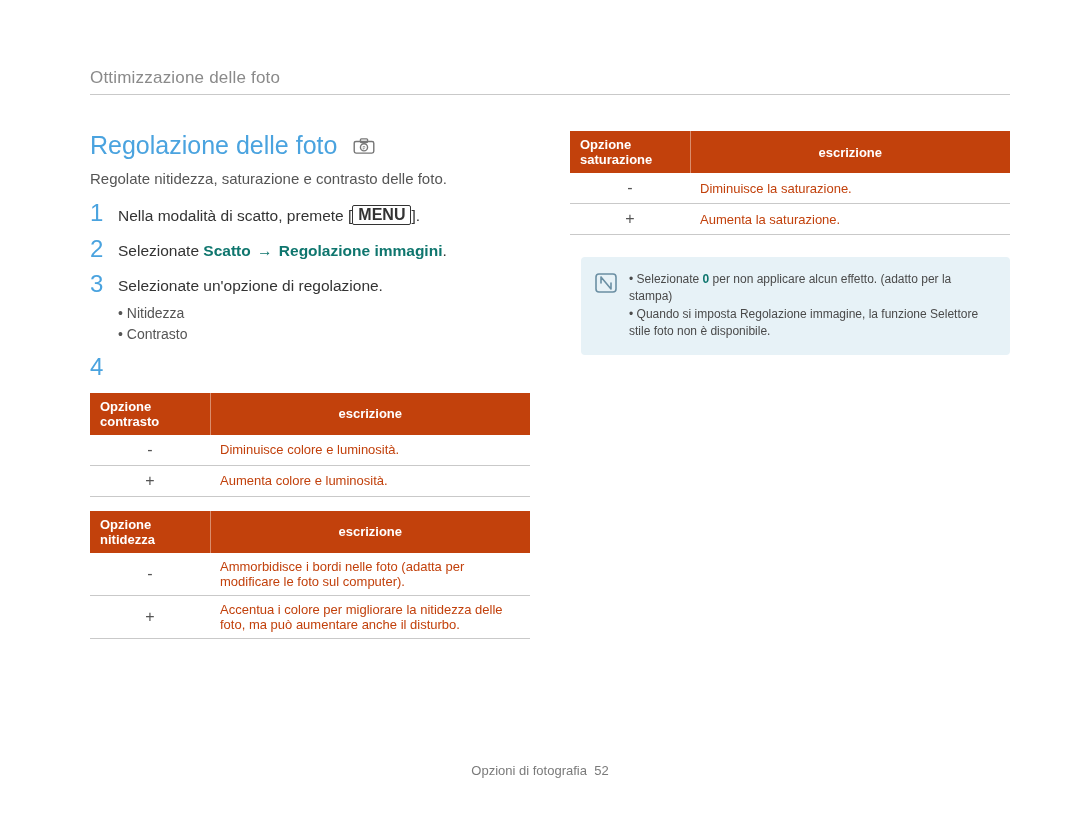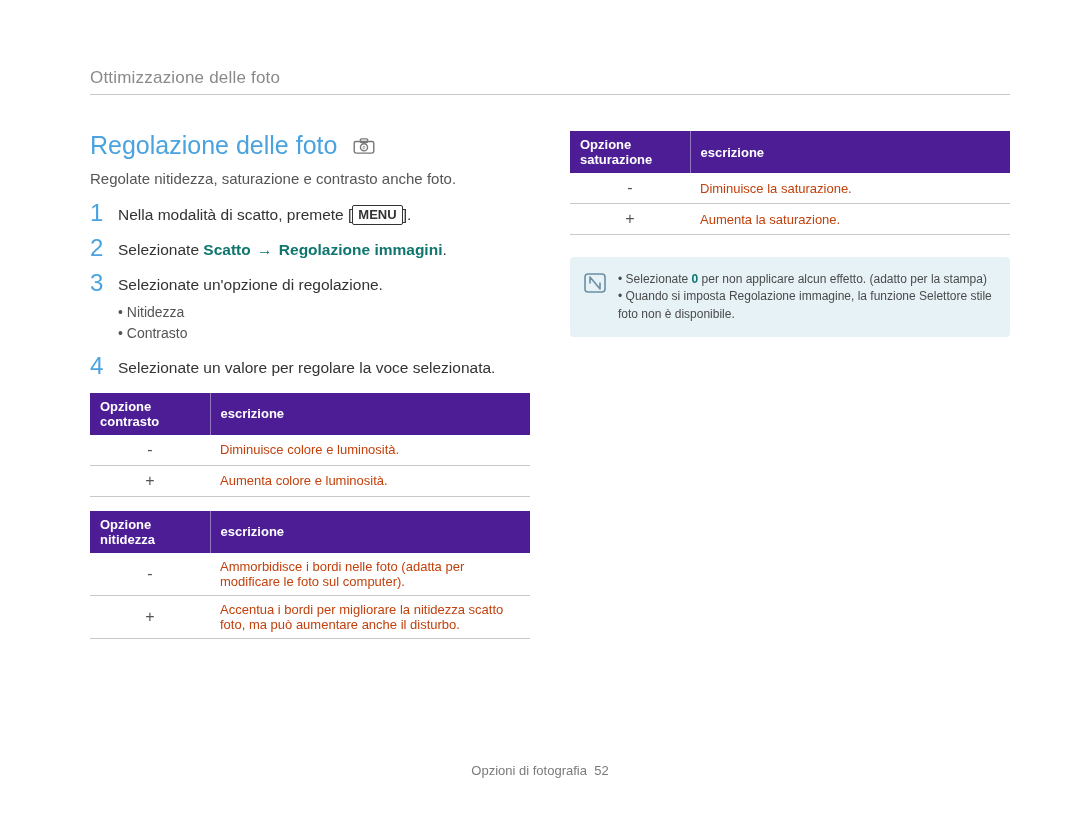--- a/index.html
+++ b/index.html
@@ -9,31 +9,31 @@
   .hr { border: none; border-top: 1px solid #c9c9c9; margin-top: 6px; }
   .columns { display: flex; gap: 40px; margin-top: 36px; }
   .col { flex: 1 1 0; min-width: 0; }
   .section-title { font-size: 25px; color: #4aa3df; font-weight: 400; display: flex; align-items: center; gap: 16px; margin-bottom: 10px; }
   .camera-icon { width: 22px; height: 16px; }
   .subtitle { font-size: 15px; color: #555; margin-bottom: 14px; }
   .steps { list-style: none; }
   .step { display: flex; align-items: flex-start; gap: 10px; margin-top: 10px; }
   .step-num { font-size: 24px; color: #4aa3df; font-weight: 400; line-height: 1; min-width: 18px; }
   .step-text { font-size: 15.5px; color: #333; line-height: 1.35; padding-top: 4px; }
-  .menu-key { display: inline-block; border: 1.5px solid #333; border-radius: 2px; padding: 0 5px; font-weight: 700; font-size: 13px; line-height: 18px; vertical-align: 1px; }
+  .menu-key { display: inline-block; border: 1.5px solid #333; border-radius: 2px; padding: 0 5px; font-weight: 700; font-size: 16px; line-height: 18px; vertical-align: 1px; }
   .sub-bullets { list-style: none; margin-top: 6px; margin-left: 28px; }
   .sub-bullets li { font-size: 14px; color: #555; line-height: 1.5; }
   .sub-bullets li::before { content: "• "; }
   .table { width: 100%; border-collapse: collapse; margin-top: 14px; font-size: 13px; }
-  .table th { background: #4c1d95; color: #fff; text-align: left; font-weight: 700; padding: 6px 10px; }
-  .table th + th { border-left: 1px solid rgba(255,255,255,0.4); }
+  .table th { background: #c2410c; color: #fff; text-align: left; font-weight: 700; padding: 6px 10px; }
+  .table th + th { border-left: 1px solid rgba(255,255,255,0.4); text-align: center; }
   .table td { padding: 6px 10px; border-bottom: 1px solid #c9c9c9; color: #c2410c; vertical-align: middle; }
   .table td:first-child { text-align: center; width: 120px; font-size: 16px; color: #555; }
   .col2-table-wrap { margin-top: 0; }
-  .note-box { background: #e7f2f7; border-radius: 4px; padding: 14px 16px 14px 14px; margin-top: 22px; display: flex; gap: 12px; }
+  .note-box { background: #e7f2f7; border-radius: 4px; padding: 14px 16px 14px 14px; margin-top: 22px; display: flex; gap: 12px; margin-left: 11px; }
   .note-icon { width: 22px; height: 20px; flex: 0 0 auto; margin-top: 2px; }
   .note-list { list-style: none; font-size: 12px; color: #4a4a4a; line-height: 1.45; }
   .note-list li::before { content: "• "; }
   .footer { position: absolute; bottom: 18px; left: 0; right: 0; text-align: center; font-size: 13px; color: #7a7a7a; }
   .bold { font-weight: 700; color: #0f766e; }
   .arrow { display: inline-block; padding: 0 2px; }
 </style>
 </head>
 <body>
 
@@ -51,21 +51,21 @@
         <span>
           <svg class="camera-icon" viewBox="0 0 24 18">
               <rect x="1" y="4" width="22" height="13" rx="2" fill="none" stroke="#777" stroke-width="1.6"></rect>
               <circle cx="12" cy="10.5" r="4" fill="none" stroke="#777" stroke-width="1.6"></circle>
               <rect x="8" y="1" width="8" height="4" rx="1" fill="none" stroke="#777" stroke-width="1.6"></rect>
               <text x="12" y="13" text-anchor="middle" font-size="5" fill="#777">P</text>
             </svg>
         </span>
       </div>
 
-      <div class="subtitle">Regolate nitidezza, saturazione e contrasto anche foto.</div>
+      <div class="subtitle">Regolate nitidezza, saturazione e contrasto delle foto.</div>
 
       <div class="steps">
 
         <div class="step">
           <div class="step-num">1</div>
           <div class="step-text">
             <span>Nella modalità di scatto, premete [</span><span class="menu-key">MENU</span><span>].</span>
           </div>
         </div>
 
@@ -82,21 +82,20 @@
           <div class="step-num">3</div>
           <div class="step-text">Selezionate un'opzione di regolazione.</div>
         </div>
         <ul class="sub-bullets">
           <li>Nitidezza</li>
           <li>Contrasto</li>
         </ul>
 
         <div class="step">
           <div class="step-num">4</div>
-          <div class="step-text">Selezionate un valore per regolare la voce selezionata.</div>
         </div>
 
       </div>
 
       <table class="table">
         <thead>
           <tr>
             <th>Opzione contrasto</th>
             <th>escrizione</th>
           </tr>
@@ -120,21 +119,21 @@
             <th>escrizione</th>
           </tr>
         </thead>
         <tbody>
           <tr>
             <td>-</td>
             <td>Ammorbidisce i bordi nelle foto (adatta per modificare le foto sul computer).</td>
           </tr>
           <tr>
             <td>+</td>
-            <td>Accentua i bordi per migliorare la nitidezza scatto foto, ma può aumentare anche il disturbo.</td>
+            <td>Accentua i colore per migliorare la nitidezza delle foto, ma può aumentare anche il disturbo.</td>
           </tr>
         </tbody>
       </table>
 
     </div>
 
     <div class="col">
 
       <div class="col2-table-wrap">
         <table class="table" style="margin-top:0">

